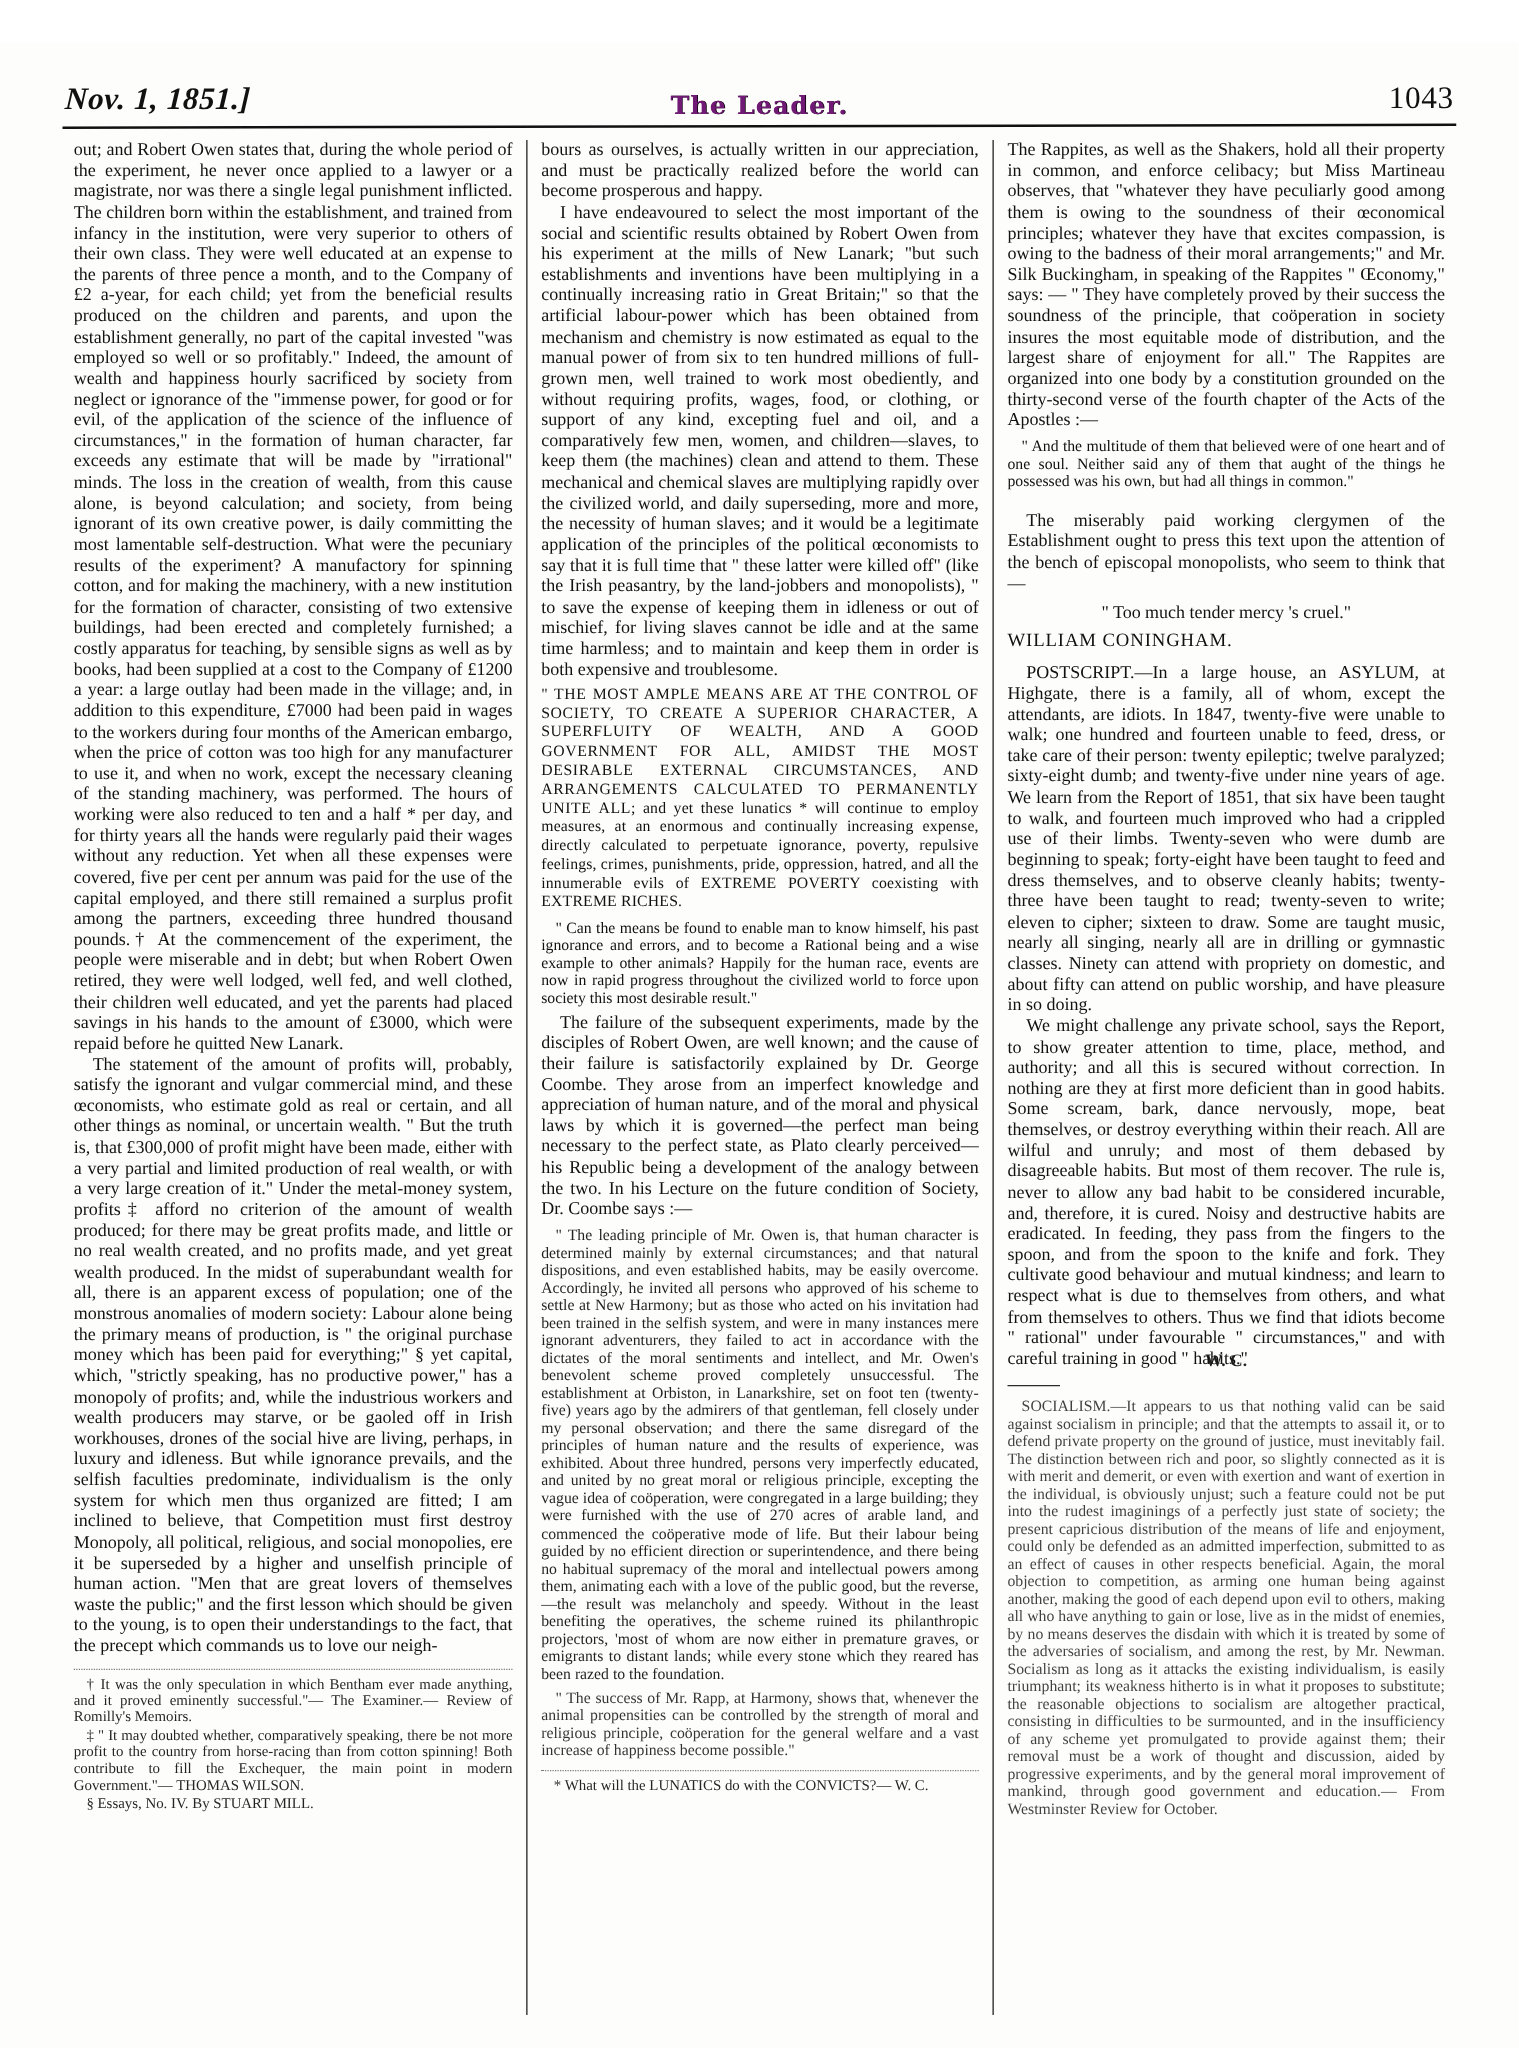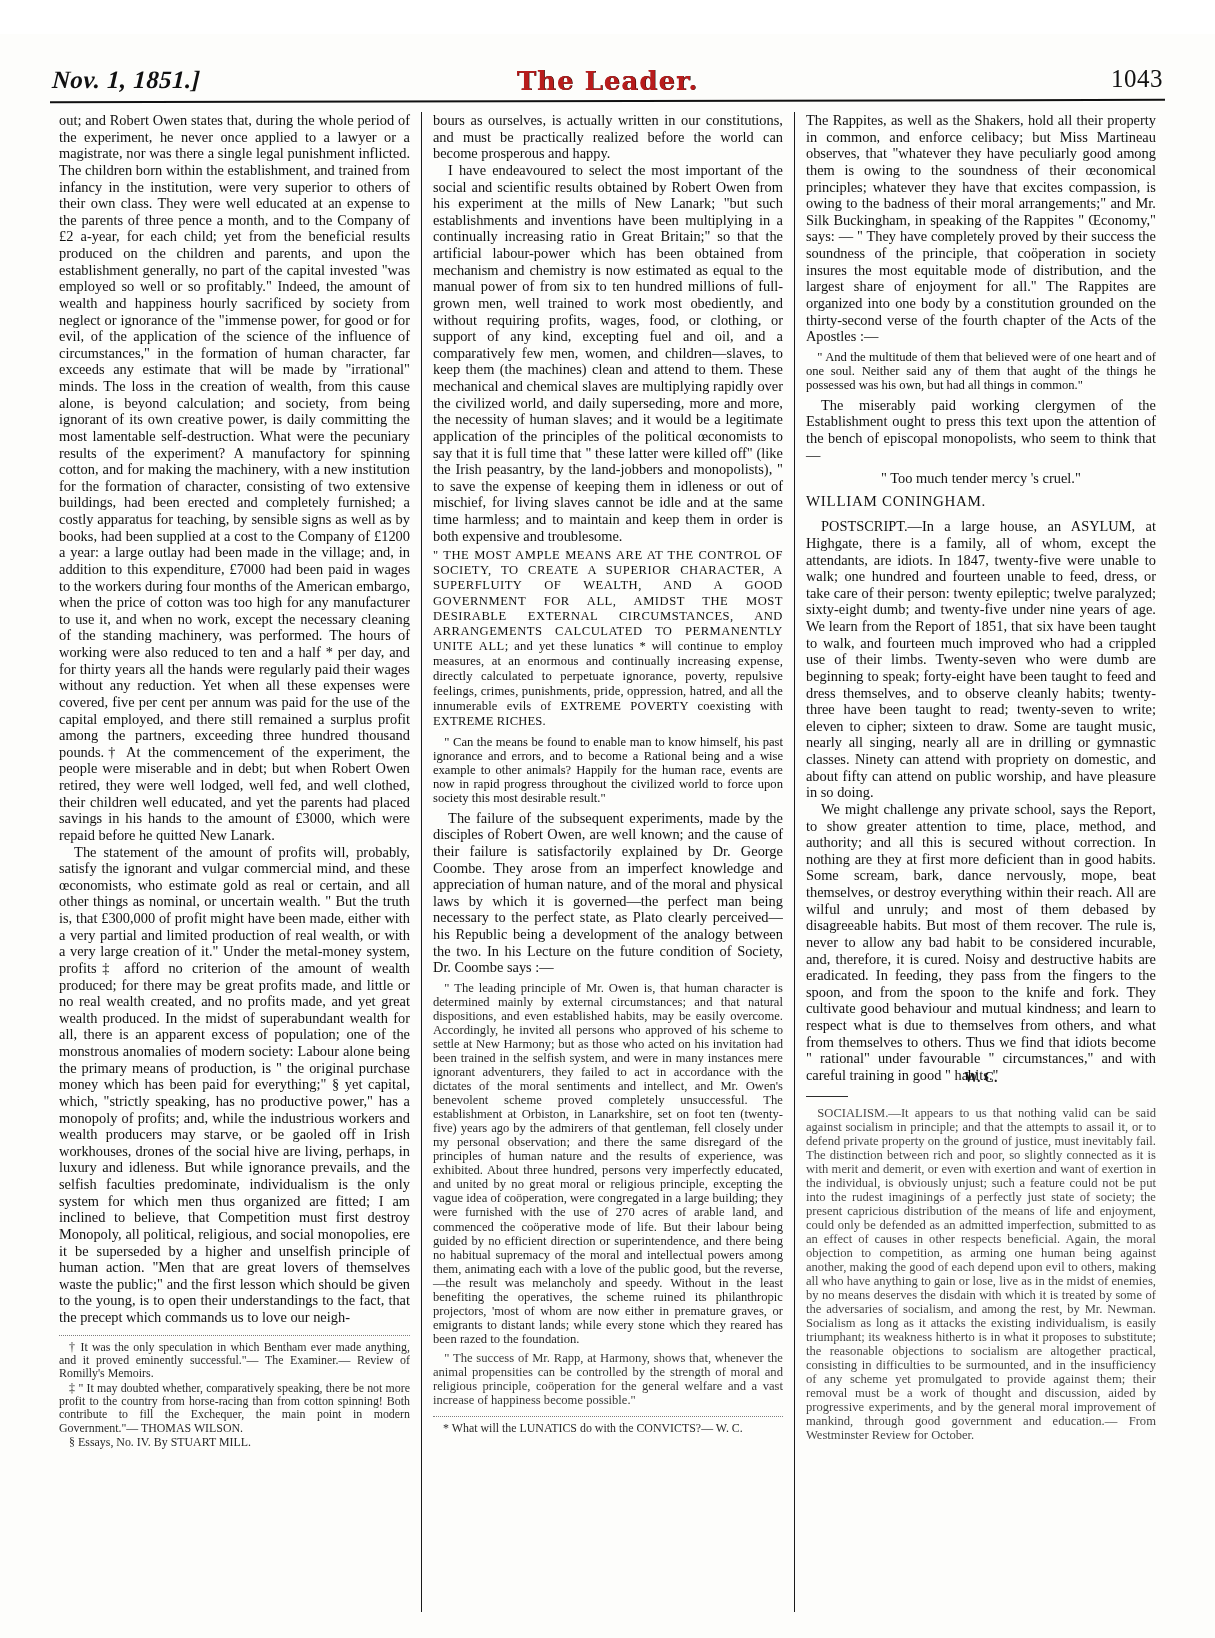--- a/index.html
+++ b/index.html
@@ -37,24 +37,24 @@
     font-size: 25px;
     font-style: italic;
     font-weight: 700;
     letter-spacing: 0.4px;
     color: #111;
     padding-bottom: 2px;
     transform: skewX(-3deg);
   }
   .mast-title {
     font-family: "DejaVu Serif", serif;
-    font-size: 26px;
+    font-size: 20px;
     font-weight: 900;
     letter-spacing: 1px;
-    color: #b91c1c;
+    color: #701a75;
     position: absolute;
     left: 50%;
     transform: translateX(-50%);
     bottom: 0px;
     font-style: normal;
     text-shadow: 0.5px 0 0 #000;
   }
   .mast-page {
     font-size: 25px;
     font-weight: 400;
@@ -173,21 +173,21 @@
       <hr class="fn-rule">
       <div class="footnotes faded-1">
         <p>† It was the only speculation in which Bentham ever made anything, and it proved eminently successful."— The Examiner.— Review of Romilly's Memoirs.</p>
         <p>‡ " It may doubted whether, comparatively speaking, there be not more profit to the country from horse-racing than from cotton spinning! Both contribute to fill the Exchequer, the main point in modern Government."— THOMAS WILSON.</p>
         <p>§ Essays, No. IV. By STUART MILL.</p>
       </div>
     </div>
 
     <div class="col">
       <div class="bodytext">
-        <p class="noind">bours as ourselves, is actually written in our constitutions, and must be practically realized before the world can become prosperous and happy.</p>
+        <p class="noind">bours as ourselves, is actually written in our appreciation, and must be practically realized before the world can become prosperous and happy.</p>
         <p>I have endeavoured to select the most important of the social and scientific results obtained by Robert Owen from his experiment at the mills of New Lanark; "but such establishments and inventions have been multiplying in a continually increasing ratio in Great Britain;" so that the artificial labour-power which has been obtained from mechanism and chemistry is now estimated as equal to the manual power of from six to ten hundred millions of full-grown men, well trained to work most obediently, and without requiring profits, wages, food, or clothing, or support of any kind, excepting fuel and oil, and a comparatively few men, women, and children—slaves, to keep them (the machines) clean and attend to them. These mechanical and chemical slaves are multiplying rapidly over the civilized world, and daily superseding, more and more, the necessity of human slaves; and it would be a legitimate application of the principles of the political œconomists to say that it is full time that " these latter were killed off" (like the Irish peasantry, by the land-jobbers and monopolists), " to save the expense of keeping them in idleness or out of mischief, for living slaves cannot be idle and at the same time harmless; and to maintain and keep them in order is both expensive and troublesome.</p>
       </div>
 
       <div class="quote-caps" style="margin-top:4px">
         <span class="smallcaps">" THE MOST AMPLE MEANS ARE AT THE CONTROL OF SOCIETY, TO CREATE A SUPERIOR CHARACTER, A SUPERFLUITY OF WEALTH, AND A GOOD GOVERNMENT FOR ALL, AMIDST THE MOST DESIRABLE EXTERNAL CIRCUMSTANCES, AND ARRANGEMENTS CALCULATED TO PERMANENTLY UNITE ALL</span><span>; and yet these lunatics * will continue to employ measures, at an enormous and continually increasing expense, directly calculated to perpetuate ignorance, poverty, repulsive feelings, crimes, punishments, pride, oppression, hatred, and all the innumerable evils of EXTREME POVERTY coexisting with EXTREME RICHES.</span>
       </div>
 
       <div class="quote-sm" style="margin-top:5px">
         <p>" Can the means be found to enable man to know himself, his past ignorance and errors, and to become a Rational being and a wise example to other animals? Happily for the human race, events are now in rapid progress throughout the civilized world to force upon society this most desirable result."</p>
       </div>
@@ -209,21 +209,21 @@
       </div>
     </div>
 
     <div class="col">
       <div class="bodytext">
         <p class="noind">The Rappites, as well as the Shakers, hold all their property in common, and enforce celibacy; but Miss Martineau observes, that "whatever they have peculiarly good among them is owing to the soundness of their œconomical principles; whatever they have that excites compassion, is owing to the badness of their moral arrangements;" and Mr. Silk Buckingham, in speaking of the Rappites " Œconomy," says: — " They have completely proved by their success the soundness of the principle, that coöperation in society insures the most equitable mode of distribution, and the largest share of enjoyment for all." The Rappites are organized into one body by a constitution grounded on the thirty-second verse of the fourth chapter of the Acts of the Apostles :—</p>
       </div>
       <div class="quote-sm" style="margin-top:5px">
         <p>" And the multitude of them that believed were of one heart and of one soul. Neither said any of them that aught of the things he possessed was his own, but had all things in common."</p>
       </div>
-      <div class="bodytext" style="margin-top:5px">
+      <div class="bodytext" style="margin-top:17px">
         <p>The miserably paid working clergymen of the Establishment ought to press this text upon the attention of the bench of episcopal monopolists, who seem to think that—</p>
       </div>
 
       <div class="epigraph">" Too much tender mercy 's cruel."</div>
       <div class="signature">WILLIAM CONINGHAM.</div>
 
       <div class="bodytext">
         <p>POSTSCRIPT.—In a large house, an ASYLUM, at Highgate, there is a family, all of whom, except the attendants, are idiots. In 1847, twenty-five were unable to walk; one hundred and fourteen unable to feed, dress, or take care of their person: twenty epileptic; twelve paralyzed; sixty-eight dumb; and twenty-five under nine years of age. We learn from the Report of 1851, that six have been taught to walk, and fourteen much improved who had a crippled use of their limbs. Twenty-seven who were dumb are beginning to speak; forty-eight have been taught to feed and dress themselves, and to observe cleanly habits; twenty-three have been taught to read; twenty-seven to write; eleven to cipher; sixteen to draw. Some are taught music, nearly all singing, nearly all are in drilling or gymnastic classes. Ninety can attend with propriety on domestic, and about fifty can attend on public worship, and have pleasure in so doing.</p>
         <p>We might challenge any private school, says the Report, to show greater attention to time, place, method, and authority; and all this is secured without correction. In nothing are they at first more deficient than in good habits. Some scream, bark, dance nervously, mope, beat themselves, or destroy everything within their reach. All are wilful and unruly; and most of them debased by disagreeable habits. But most of them recover. The rule is, never to allow any bad habit to be considered incurable, and, therefore, it is cured. Noisy and destructive habits are eradicated. In feeding, they pass from the fingers to the spoon, and from the spoon to the knife and fork. They cultivate good behaviour and mutual kindness; and learn to respect what is due to themselves from others, and what from themselves to others. Thus we find that idiots become " rational" under favourable " circumstances," and with careful training in good " habits."</p>
       </div>

